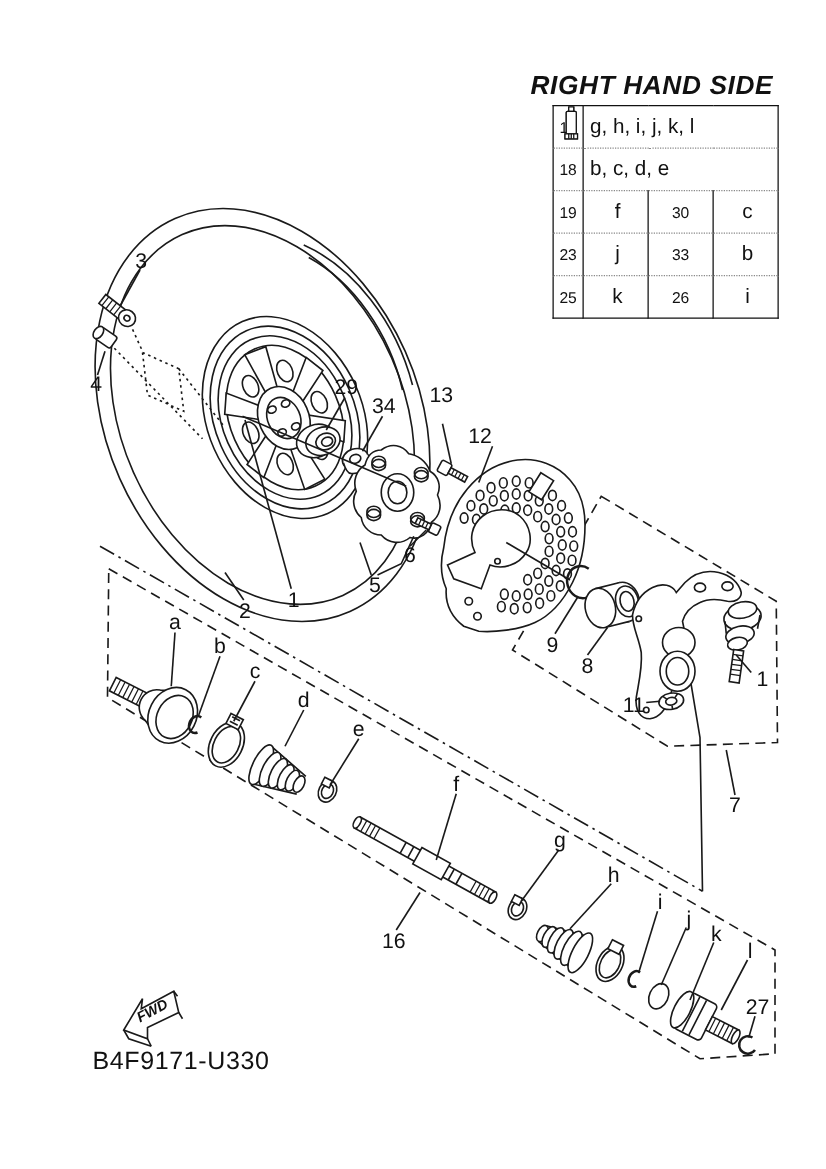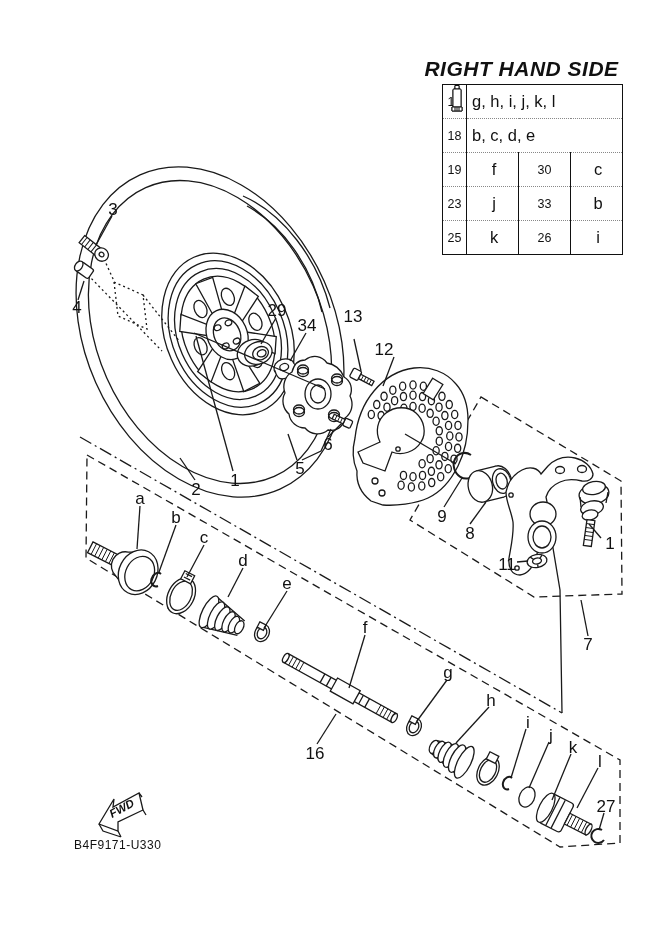--- a/index.html
+++ b/index.html
@@ -22,21 +22,21 @@
           table-layout:fixed;width:181px;}
   #ptable td{border-left:1.5px solid #111;border-right:1.5px solid #111;
              border-top:1px dotted #888;border-bottom:1px dotted #888;
              height:33px;padding:0 0 0 3px;font-size:16.5px;vertical-align:middle;}
   #ptable tr:first-child td{border-top:1.5px solid #111;}
   #ptable tr:last-child td{border-bottom:1.5px solid #111;}
   #ptable td.num{font-size:12.5px;padding:0 1px;text-align:center;width:21px;}
   #ptable td.val{text-align:center;}
   #ptable td.letters{padding-left:5px;}
   .tube{display:inline-block;vertical-align:middle;margin-left:7px;}
-  #code{position:absolute;left:74px;top:838px;font-size:12px;letter-spacing:.5px;}
+  #code{position:absolute;left:74px;top:838px;font-size:20px;letter-spacing:.5px;}
 </style>
 </head>
 <body>
 
 <div id="page">
 
 <svg width="661" height="935" viewBox="0 0 661 935">
 
   <g>
     <path class="ln dash" d="M87,455 L620,760 L620,843 L560,847 L86,558 Z"></path>

